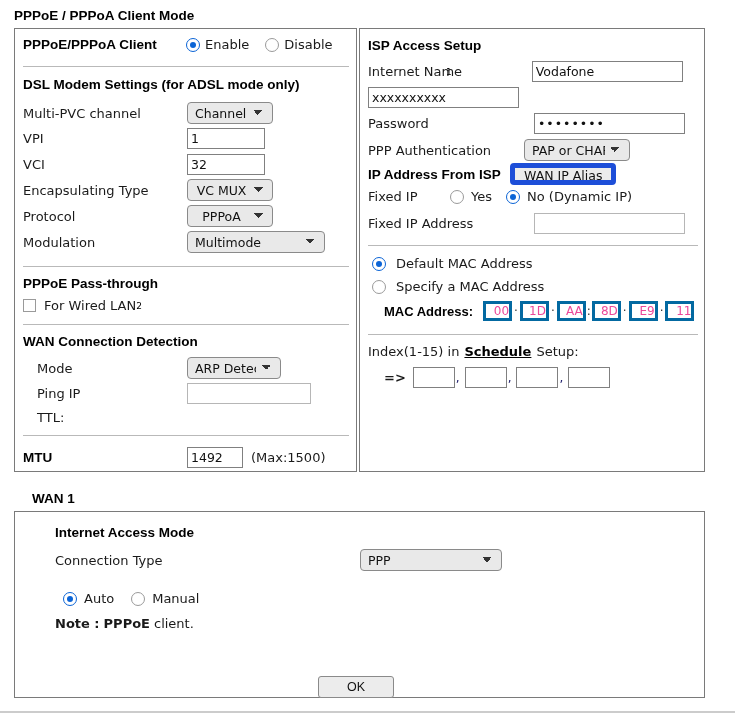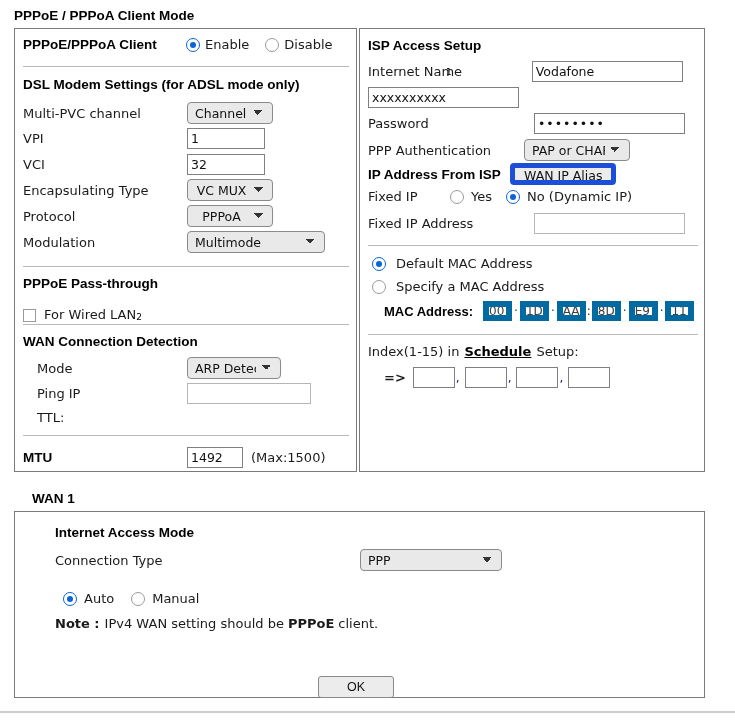--- a/index.html
+++ b/index.html
@@ -108,23 +108,23 @@
     border: 1.4px solid #9a9a9a; background: #fff;
     display: inline-block; flex: none;
   }
 
   .sep { position: absolute; border-top: 1px solid #b9b9b9; }
 
   .sup { font-size: 9px; vertical-align: super; }
 
   .macbox {
     width: 29px; height: 20px;
-    border: 6px solid #0369a1; background: #fff;
+    border: 3px solid #0369a1; background: #fff;
     font-family: "DejaVu Sans", sans-serif; font-size: 12px;
-    color: #404040; text-align: left; padding: 0;
+    color: #ec4899; text-align: right; padding: 0;
     outline: none;
   }
   .macdot { color: #333; font-size: 12px; padding: 0 2px; }
 
   .schedbox {
     width: 42px; height: 21px;
     border: 1px solid #808080; background: #fff;
     font-size: 12.5px; padding: 0 2px; outline: none;
   }
   .comma { font-size: 12px; color: #1a1a6a; padding-left: 1px; padding-right: 5px; }
@@ -187,21 +187,21 @@
       <span class="lbl" style="width:164px;">Modulation</span>
       <select class="sel lefty" style="width:138px;">
         <option>Multimode</option>
       </select>
     </div>
 
     <div class="sep" style="left:8px; top:237px; width:326px;"></div>
 
     <div class="hd" style="position:absolute; left:8px; top:247px;">PPPoE Pass-through</div>
 
-    <div class="row" style="left:8px; top:278px;align-items:flex-end;">
+    <div class="row" style="left:8px; top:269px;">
       <span class="cbx"></span>
       <span class="lbl" style="margin-left:8px;">For Wired LAN</span>
         <span class="sup">2</span>
     </div>
 
     <div class="sep" style="left:8px; top:295px; width:326px;"></div>
 
     <div class="hd" style="position:absolute; left:8px; top:305px;">WAN Connection Detection</div>
 
     <div class="row" style="left:8px; top:328px;">
@@ -335,21 +335,20 @@
 
     <div class="row" style="left:48px; top:79px;">
       <span class="radio on"></span>
       <span class="lbl" style="margin-left:7px;">Auto</span>
       <span class="radio" style="margin-left:17px;"></span>
       <span class="lbl" style="margin-left:7px;">Manual</span>
     </div>
 
     <div class="row" style="left:40px; top:104px;">
       <span class="lbl" style="font-weight:bold;">Note :</span>
-      <span class="lbl" style="margin-left:5px;">IPv4 WAN setting should be</span>
       <span class="lbl" style="margin-left:4px; font-weight:bold;">PPPoE</span>
       <span class="lbl" style="margin-left:4px;">client.</span>
     </div>
 
     <button class="okbtn" style="position:absolute; left:303px; top:164px;">OK</button>
   </div>
 
   <div class="sep" style="left:0px; top:711px; width:735px; border-top:2px solid #cccccc;"></div>
 </div>
 

